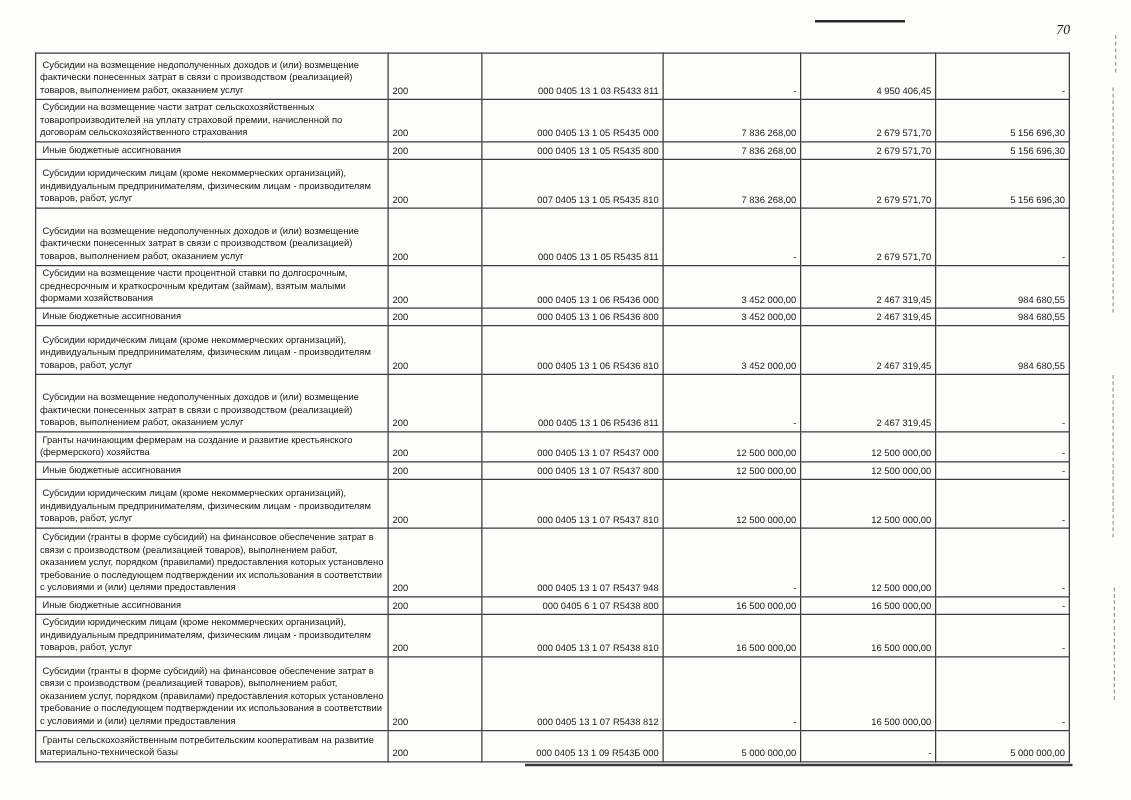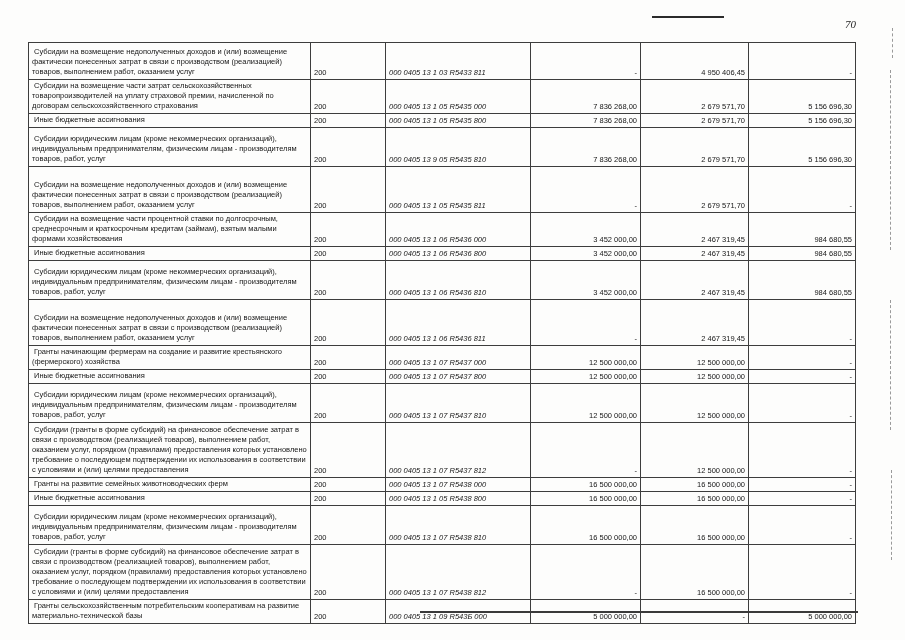--- a/index.html
+++ b/index.html
@@ -57,26 +57,25 @@
     padding-left: 6px;
     text-indent: 2px;
     color: #1a1a1a;
   }
   td.code {
     vertical-align: bottom;
     font-size: 8px;
     padding-bottom: 3px;
   }
   td.kbk {
-    text-align: left;
+    text-align: right;
     vertical-align: bottom;
     white-space: nowrap;
     font-size: 8px;
     padding-bottom: 3px;
-    font-style: italic;
   }
   td.num {
     text-align: right;
     vertical-align: bottom;
     white-space: nowrap;
     font-size: 8px;
     padding-right: 4px;
     padding-bottom: 3px;
   }
   
@@ -146,21 +145,21 @@
           <td class="desc">Иные бюджетные ассигнования</td>
           <td class="code">200</td>
           <td class="kbk">000 0405 13 1 05 R5435 800</td>
           <td class="num">7 836 268,00</td>
           <td class="num">2 679 571,70</td>
           <td class="num">5 156 696,30</td>
         </tr>
         <tr>
           <td class="desc">Субсидии юридическим лицам (кроме некоммерческих организаций), индивидуальным предпринимателям, физическим лицам - производителям товаров, работ, услуг</td>
           <td class="code">200</td>
-          <td class="kbk">000 0405 13 9 05 R5435 810</td>
+          <td class="kbk">007 0405 13 1 05 R5435 810</td>
           <td class="num">7 836 268,00</td>
           <td class="num">2 679 571,70</td>
           <td class="num">5 156 696,30</td>
         </tr>
         <tr>
           <td class="desc">Субсидии на возмещение недополученных доходов и (или) возмещение фактически понесенных затрат в связи с производством (реализацией) товаров, выполнением работ, оказанием услуг</td>
           <td class="code">200</td>
           <td class="kbk">000 0405 13 1 05 R5435 811</td>
           <td class="num">-</td>
           <td class="num">2 679 571,70</td>
@@ -218,37 +217,29 @@
           <td class="desc">Субсидии юридическим лицам (кроме некоммерческих организаций), индивидуальным предпринимателям, физическим лицам - производителям товаров, работ, услуг</td>
           <td class="code">200</td>
           <td class="kbk">000 0405 13 1 07 R5437 810</td>
           <td class="num">12 500 000,00</td>
           <td class="num">12 500 000,00</td>
           <td class="num">-</td>
         </tr>
         <tr>
           <td class="desc">Субсидии (гранты в форме субсидий) на финансовое обеспечение затрат в связи с производством (реализацией товаров), выполнением работ, оказанием услуг, порядком (правилами) предоставления которых установлено требование о последующем подтверждении их использования в соответствии с условиями и (или) целями предоставления</td>
           <td class="code">200</td>
-          <td class="kbk">000 0405 13 1 07 R5437 812</td>
-          <td class="num">-</td>
-          <td class="num">12 500 000,00</td>
-          <td class="num">-</td>
-        </tr>
-        <tr>
-          <td class="desc">Гранты на развитие семейных животноводческих ферм</td>
-          <td class="code">200</td>
-          <td class="kbk">000 0405 13 1 07 R5438 000</td>
-          <td class="num">16 500 000,00</td>
-          <td class="num">16 500 000,00</td>
-          <td class="num">-</td>
-        </tr>
-        <tr>
-          <td class="desc">Иные бюджетные ассигнования</td>
-          <td class="code">200</td>
-          <td class="kbk">000 0405 13 1 05 R5438 800</td>
+          <td class="kbk">000 0405 13 1 07 R5437 948</td>
+          <td class="num">-</td>
+          <td class="num">12 500 000,00</td>
+          <td class="num">-</td>
+        </tr>
+        <tr>
+          <td class="desc">Иные бюджетные ассигнования</td>
+          <td class="code">200</td>
+          <td class="kbk">000 0405 6 1 07 R5438 800</td>
           <td class="num">16 500 000,00</td>
           <td class="num">16 500 000,00</td>
           <td class="num">-</td>
         </tr>
         <tr>
           <td class="desc">Субсидии юридическим лицам (кроме некоммерческих организаций), индивидуальным предпринимателям, физическим лицам - производителям товаров, работ, услуг</td>
           <td class="code">200</td>
           <td class="kbk">000 0405 13 1 07 R5438 810</td>
           <td class="num">16 500 000,00</td>
           <td class="num">16 500 000,00</td>

